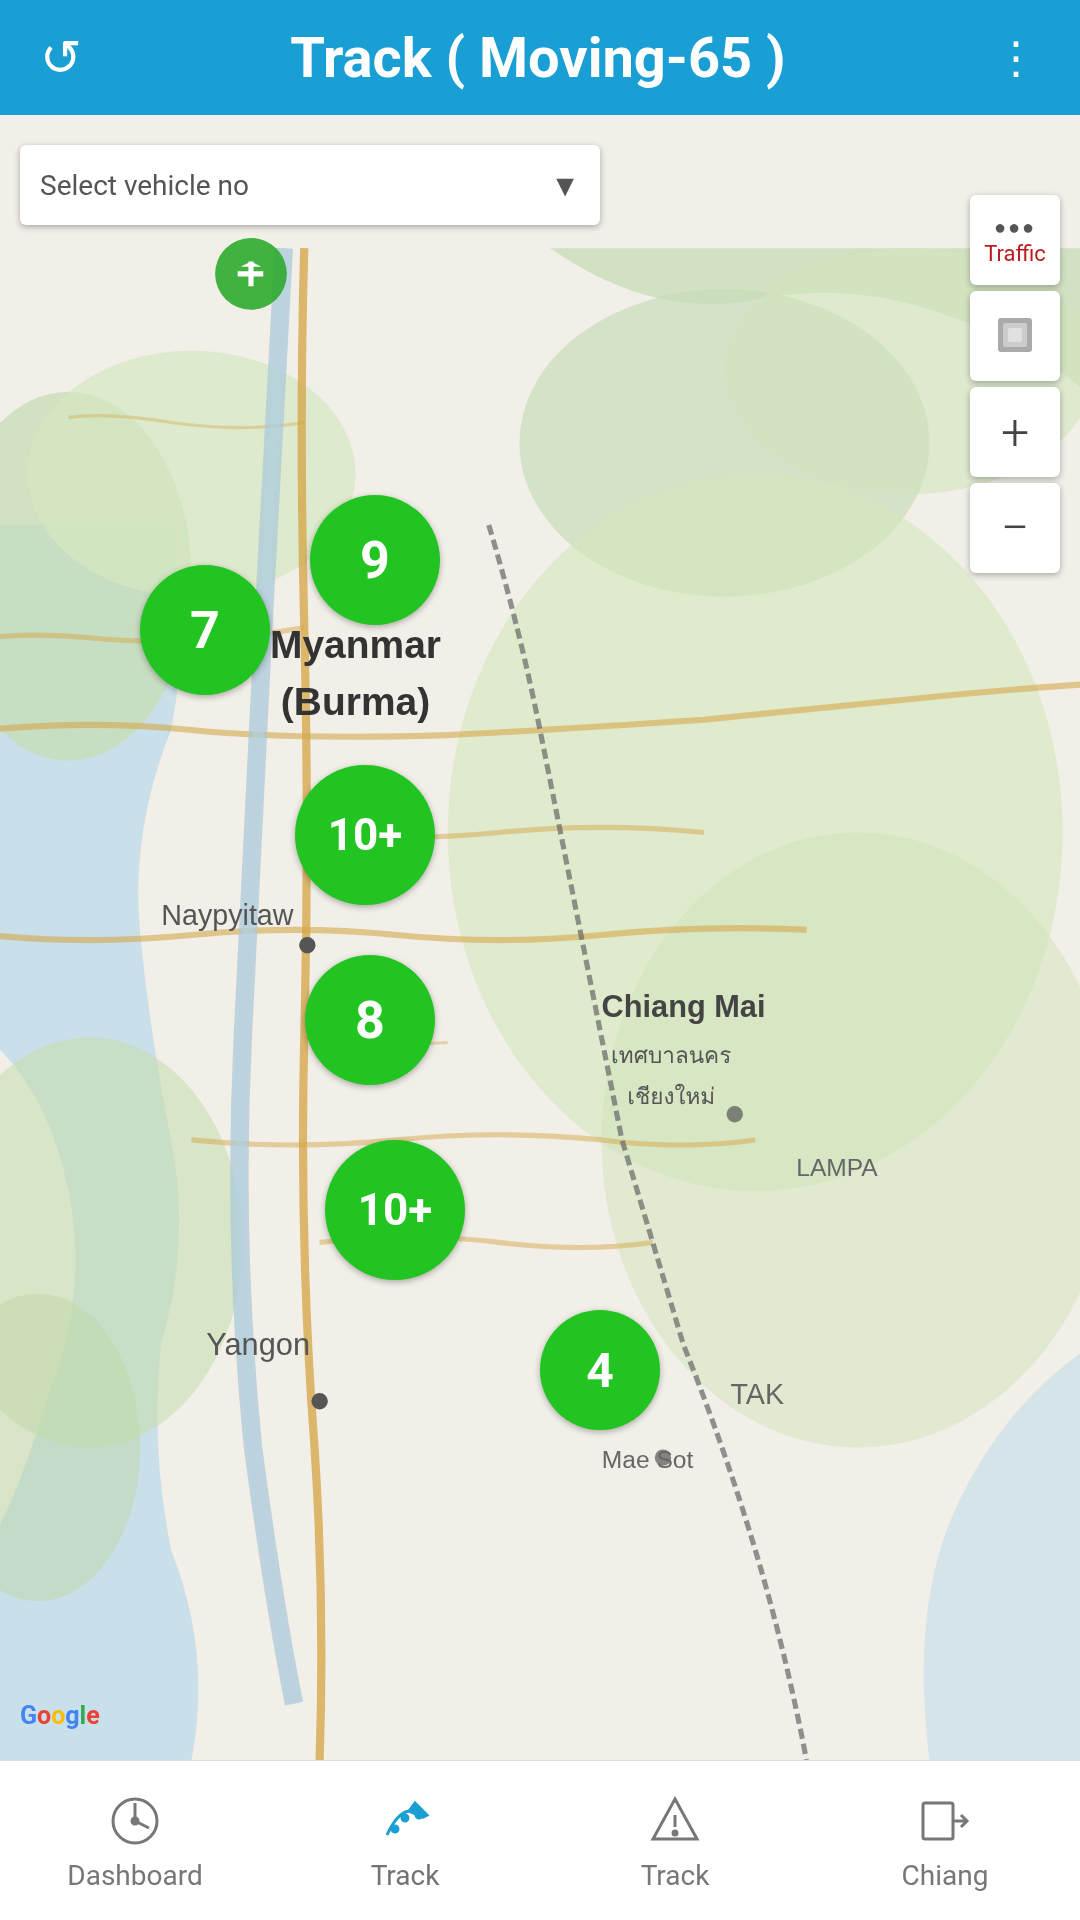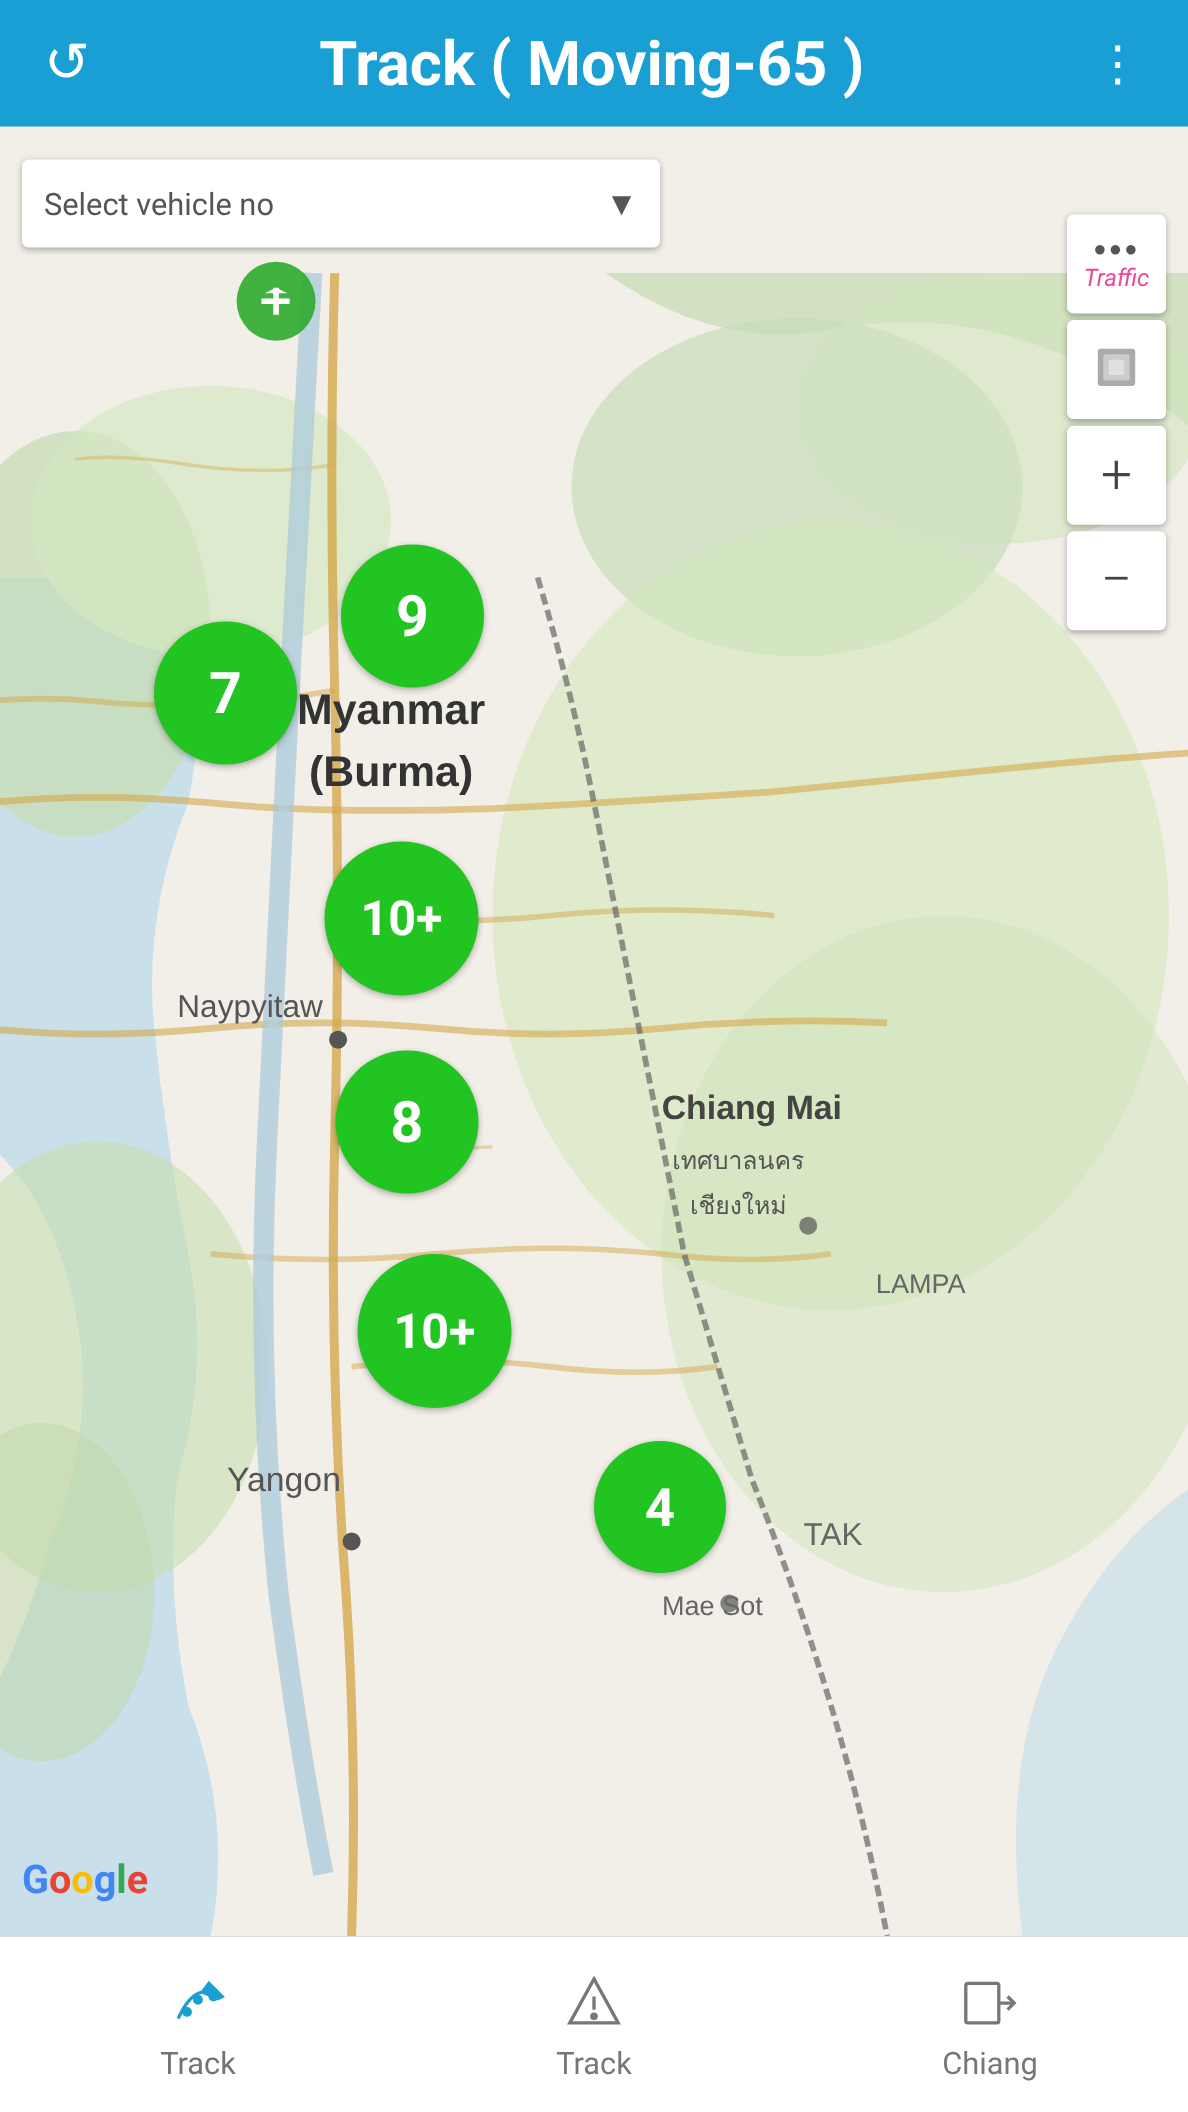--- a/index.html
+++ b/index.html
@@ -126,21 +126,21 @@
       font-weight: bold;
       box-shadow: 0 2px 6px rgba(0,0,0,0.3);
       cursor: pointer;
     }
 
     
     #google-logo {
       position: absolute;
       bottom: 30px;
       left: 20px;
-      font-size: 36px;
+      font-size: 25px;
       font-weight: bold;
       z-index: 50;
     }
     #google-logo span.g-blue { color: #4285F4; }
     #google-logo span.g-red { color: #EA4335; }
     #google-logo span.g-yellow { color: #FBBC05; }
     #google-logo span.g-green { color: #34A853; }
     #google-logo span.g-blue2 { color: #4285F4; }
     #google-logo span.g-red2 { color: #EA4335; }
 
@@ -258,21 +258,21 @@
   </svg>
 
   <div id="vehicle-select-container">
     <span id="vehicle-select-text">Select vehicle no</span>
     <span id="vehicle-select-arrow">▼</span>
   </div>
 
   <div id="map-controls">
     <div class="map-ctrl-btn">
       <div class="ctrl-icon" style="font-size:20px; letter-spacing:2px; color:#555;">●●●</div>
-      <span style="font-size:22px;color:#ec4899;font-style:italic;">Traffic</span>
+      <span style="font-size:22px;color:#b91c1c;">Traffic</span>
     </div>
     <div class="map-ctrl-btn">
       <div>
         <svg width="50" height="50" viewBox="0 0 50 50">
           <rect x="8" y="8" width="34" height="34" fill="#aaa" rx="3"></rect>
           <rect x="13" y="13" width="24" height="24" fill="#ccc" rx="2"></rect>
           <rect x="18" y="18" width="14" height="14" fill="#e0e0e0" rx="2"></rect>
         </svg>
       </div>
     </div>
@@ -304,20 +304,31 @@
   </div>
 
   <div id="google-logo">
     <span class="g-blue">G</span><span class="g-red">o</span><span class="g-yellow">o</span><span class="g-blue2">g</span><span class="g-green">l</span><span class="g-red2">e</span>
   </div>
 
 </div>
 
 <div id="bottom-nav">
 
+  <div class="nav-item">
+    <div class="nav-icon">
+      <svg viewBox="0 0 56 56" fill="none" stroke="#777" stroke-width="3">
+        <circle cx="28" cy="28" r="22" stroke="#777" stroke-width="3"></circle>
+        <line x1="28" y1="28" x2="28" y2="10" stroke="#777" stroke-width="3"></line>
+        <line x1="28" y1="28" x2="42" y2="35" stroke="#777" stroke-width="3"></line>
+        <circle cx="28" cy="28" r="3" fill="#777"></circle>
+      </svg>
+    </div>
+    <span class="nav-label">Dashboard</span>
+  </div>
 
   <div class="nav-item">
     <div class="nav-icon active">
       <svg viewBox="0 0 56 56" fill="none" stroke="#1a9fd4" stroke-width="3">
         <path d="M10,42 Q20,20 32,18 Q42,16 46,24" stroke="#1a9fd4" stroke-width="3"></path>
         <polygon points="38,10 50,22 46,24 32,18" fill="#1a9fd4"></polygon>
         <circle cx="18" cy="36" r="3" fill="#1a9fd4"></circle>
         <circle cx="28" cy="25" r="3" fill="#1a9fd4"></circle>
         <circle cx="42" cy="22" r="3" fill="#1a9fd4"></circle>
       </svg>

